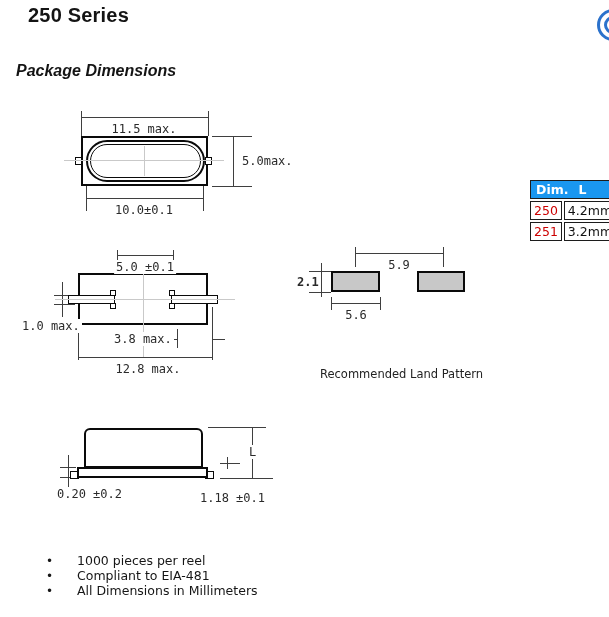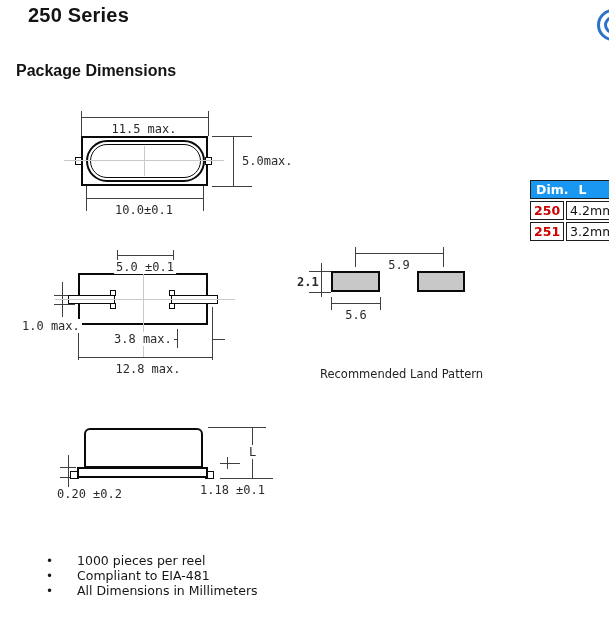--- a/index.html
+++ b/index.html
@@ -1,20 +1,20 @@
 <!DOCTYPE html>
 <html><head>
 <meta charset="utf-8">
 <style>
   html,body{margin:0;padding:0;background:#fff;}
   .page{position:relative;width:609px;height:617px;background:#fff;overflow:hidden;
         font-family:"DejaVu Sans","Liberation Sans",sans-serif;color:#111;}
   h1,h2{margin:0;font-family:"Liberation Sans","DejaVu Sans",sans-serif;color:#141414;}
   .title{position:absolute;left:28px;top:4px;font-size:20px;font-weight:bold;letter-spacing:.2px;}
-  .h-pkg{position:absolute;left:16px;top:62px;font-size:16px;font-weight:bold;}
+  .h-pkg{position:absolute;left:16px;top:62px;font-size:16px;font-weight:bold;font-style:italic;}
   .h-tape{position:absolute;left:16px;top:516px;font-size:18px;font-weight:bold;}
   
   .logo-outer{position:absolute;left:597px;top:9px;width:26px;height:26px;border:3px solid #2b72cc;border-radius:50%;}
   .logo-inner{position:absolute;left:604px;top:16px;width:12px;height:12px;border:3px solid #2b72cc;border-radius:50%;}
   
   .draw{position:absolute;}
   .hl{position:absolute;height:0;border-top:1px solid #3f3f3f;}
   .vl{position:absolute;width:0;border-left:1px solid #3f3f3f;}
   .clh{position:absolute;height:0;border-top:1px solid #c9c9c9;z-index:6;}
   .clv{position:absolute;width:0;border-left:1px solid #c9c9c9;z-index:6;}
@@ -22,21 +22,21 @@
   .lead{position:absolute;border:1.5px solid #0a0a0a;background:#fff;box-sizing:border-box;z-index:5;}
   .sq{position:absolute;width:6px;height:6px;border:1.5px solid #0a0a0a;background:#fff;box-sizing:border-box;z-index:5;}
   .dimtext{position:absolute;font-family:"DejaVu Sans Mono","Liberation Mono",monospace;
            font-size:12px;color:#2a2a2a;background:#fff;padding:0 2px;white-space:nowrap;z-index:8;line-height:14px;}
   .ctr{transform:translateX(-50%);margin-top:12px;}
   .caption{position:absolute;font-size:11.5px;color:#222;white-space:nowrap;margin-top:37px;}
   
   .dimtable{position:absolute;left:528px;top:178px;border-collapse:separate;border-spacing:2px;background:#fff;}
   .dimtable td,.dimtable th{border:1.5px solid #1c1c1c;font-size:12.5px;line-height:15px;padding:1px 3px;box-sizing:border-box;}
   .dimtable th{background:#1a97f0;color:#fff;text-align:left;font-weight:bold;padding-left:5px;}
-  .dimtable .part{position:static;border:1.5px solid #1c1c1c;color:#cc0000;font-weight:bold;text-align:center;width:30px;background:#fff;}
+  .dimtable .part{position:static;border:1.5px solid #1c1c1c;color:#cc0000;font-weight:normal;text-align:center;width:30px;background:#fff;}
   .dimtable .val{text-align:center;width:46px;color:#111;background:#fff;}
   .hdr-l{margin-left:10px;}
   
   .bullets{position:absolute;left:46px;top:554px;margin:0;padding:0;list-style:none;}
   .bullets li{display:flex;font-size:12.5px;color:#161616;line-height:14.9px;}
   .bullets .dot{width:31px;text-align:left;font-size:12px;}
 </style>
 </head>
 <body>
 
@@ -124,21 +124,21 @@
     <div class="vl" style="left:23px;top:52px;height:32px;"></div>
     <div class="hl" style="left:15px;top:64px;width:16px;"></div>
     <div class="hl" style="left:15px;top:74px;width:16px;"></div>
     <div class="dimtext" style="left:10px;top:84px;">0.20 ±0.2</div>
     <div class="hl" style="left:163px;top:24px;width:58px;"></div>
     <div class="vl" style="left:207px;top:24px;height:51px;"></div>
     <div class="hl" style="left:175px;top:75px;width:53px;"></div>
     <div class="dimtext" style="left:202px;top:42px;">L</div>
     <div class="hl" style="left:175px;top:60px;width:20px;"></div>
     <div class="vl" style="left:182px;top:54px;height:12px;"></div>
-    <div class="dimtext" style="left:153px;top:80px;text-align:center;">1.18 ±0.1</div>
+    <div class="dimtext" style="left:153px;top:88px;text-align:center;">1.18 ±0.1</div>
   </div>
 
   <table class="dimtable">
     <tbody>
         <tr>
       <th colspan="2"><span>Dim.</span><span class="hdr-l">L</span></th>
     </tr>
     <tr>
       <td class="part">250</td>
       <td class="val">4.2mm</td>

